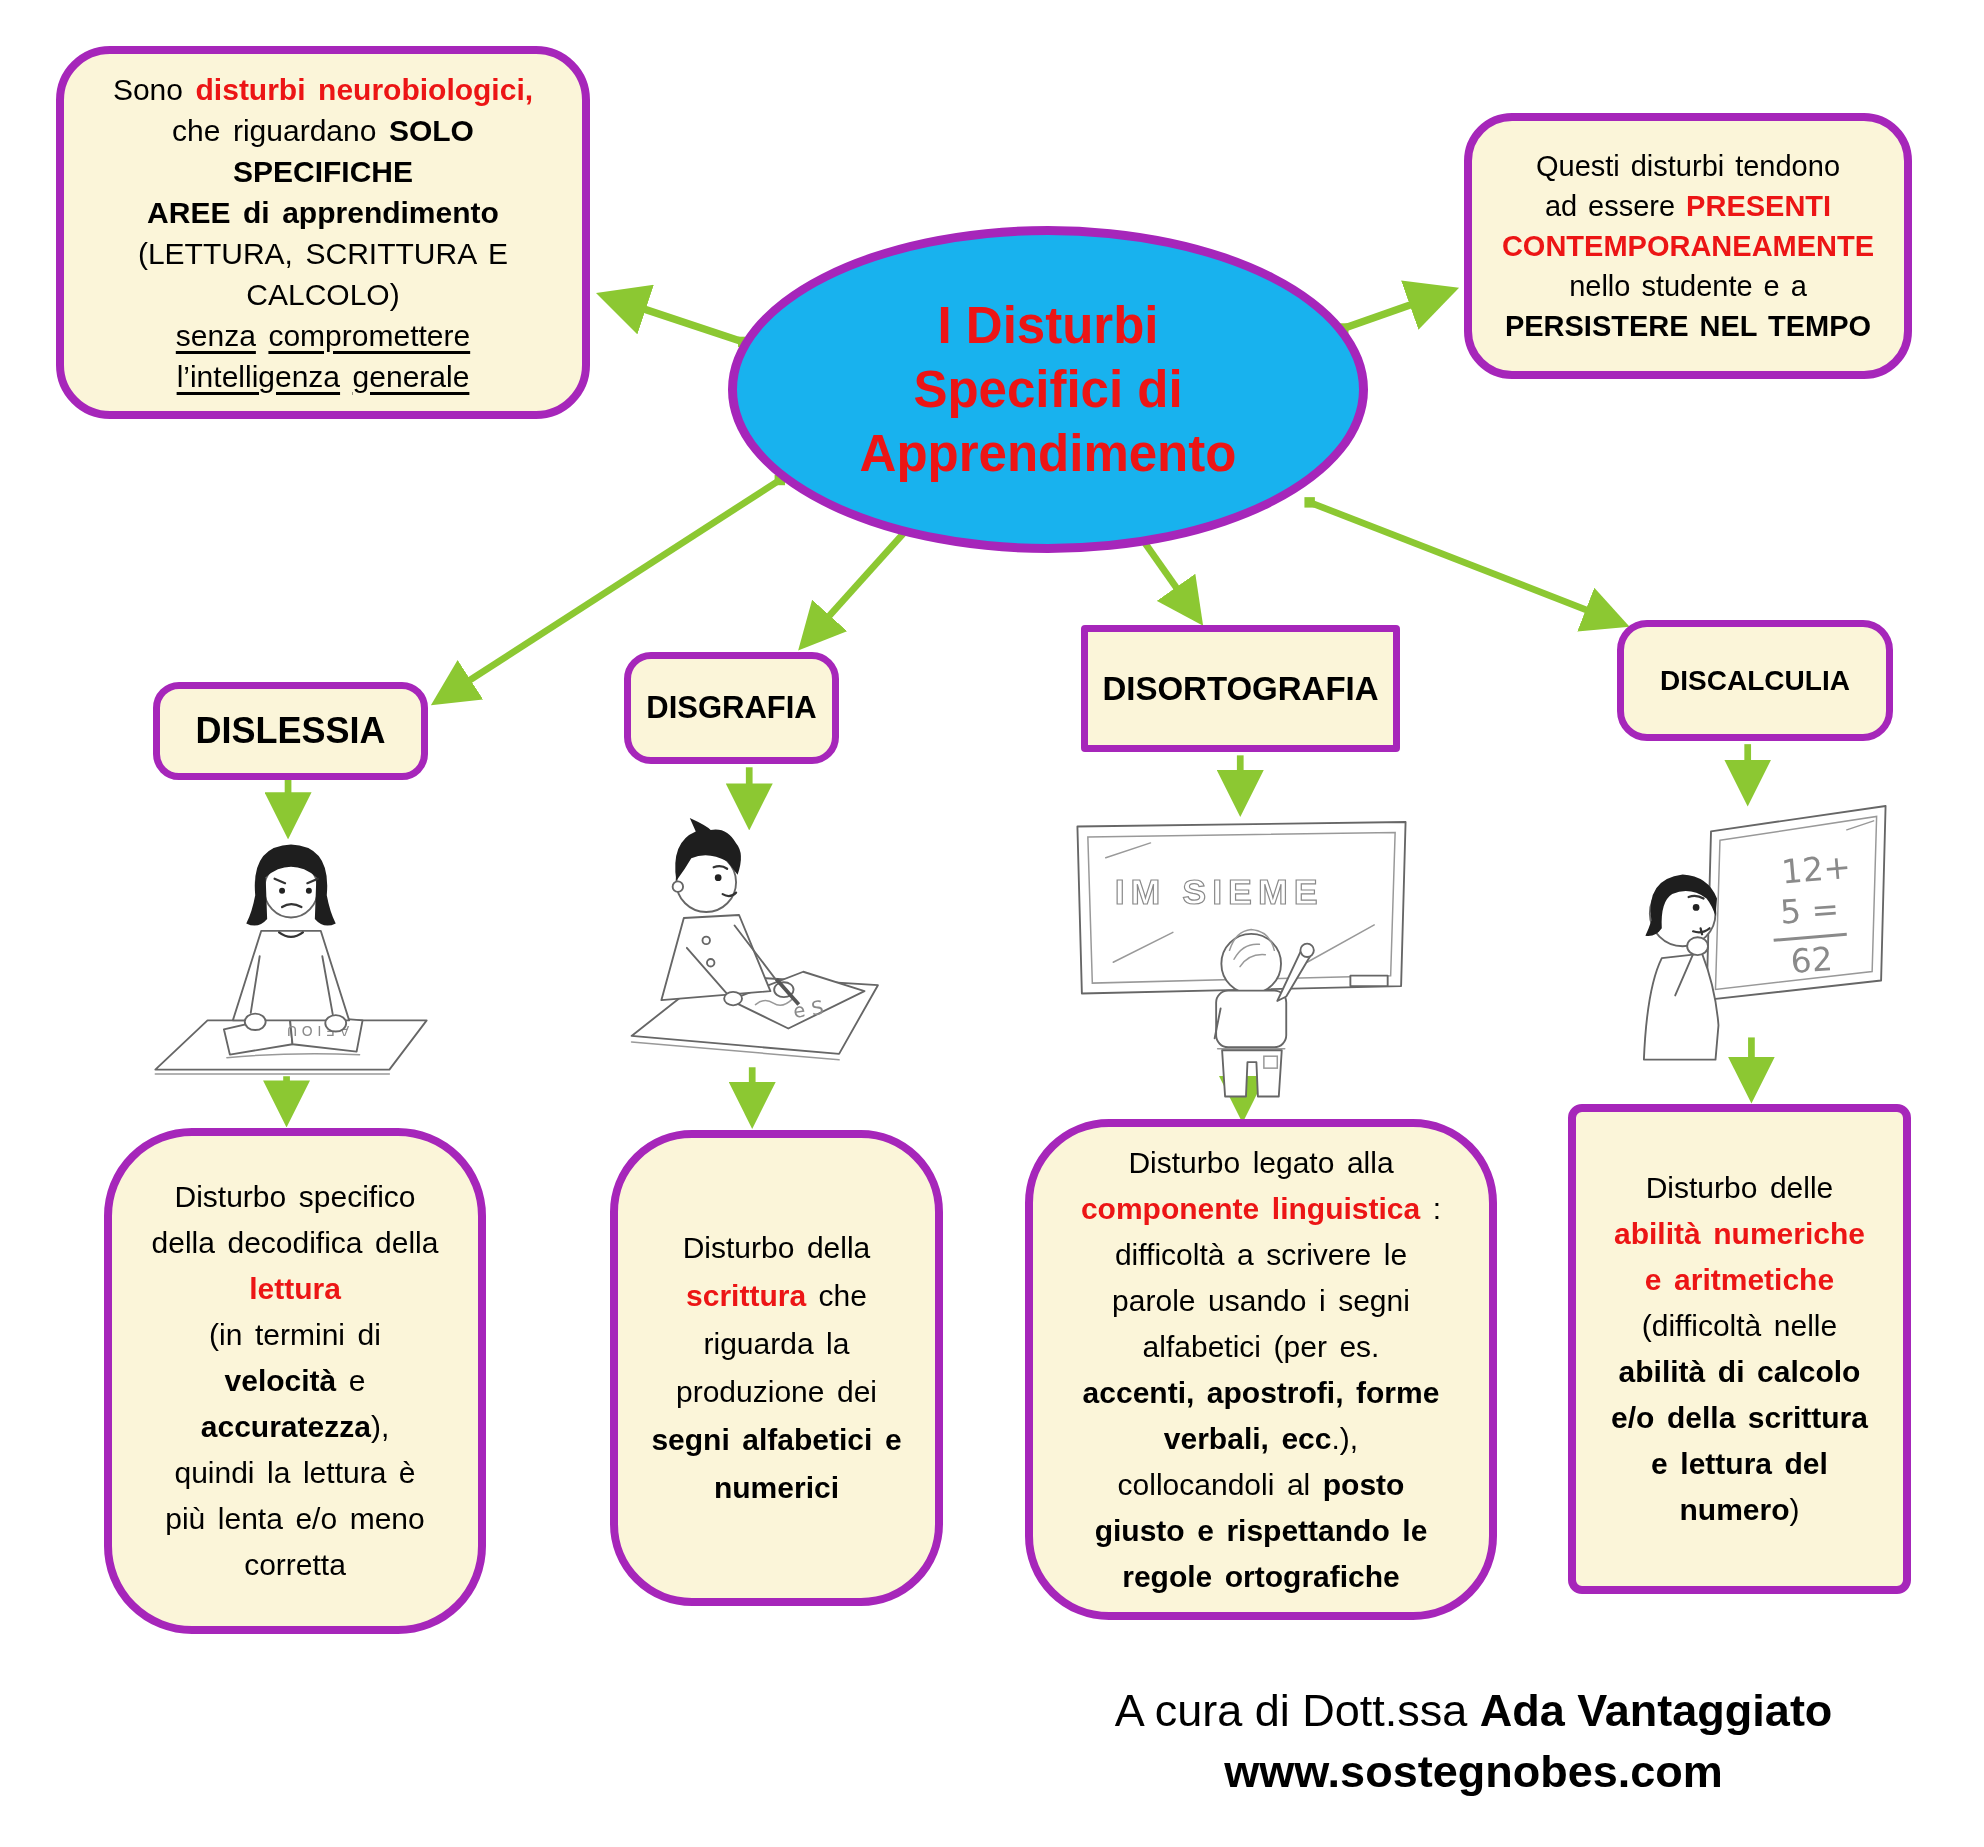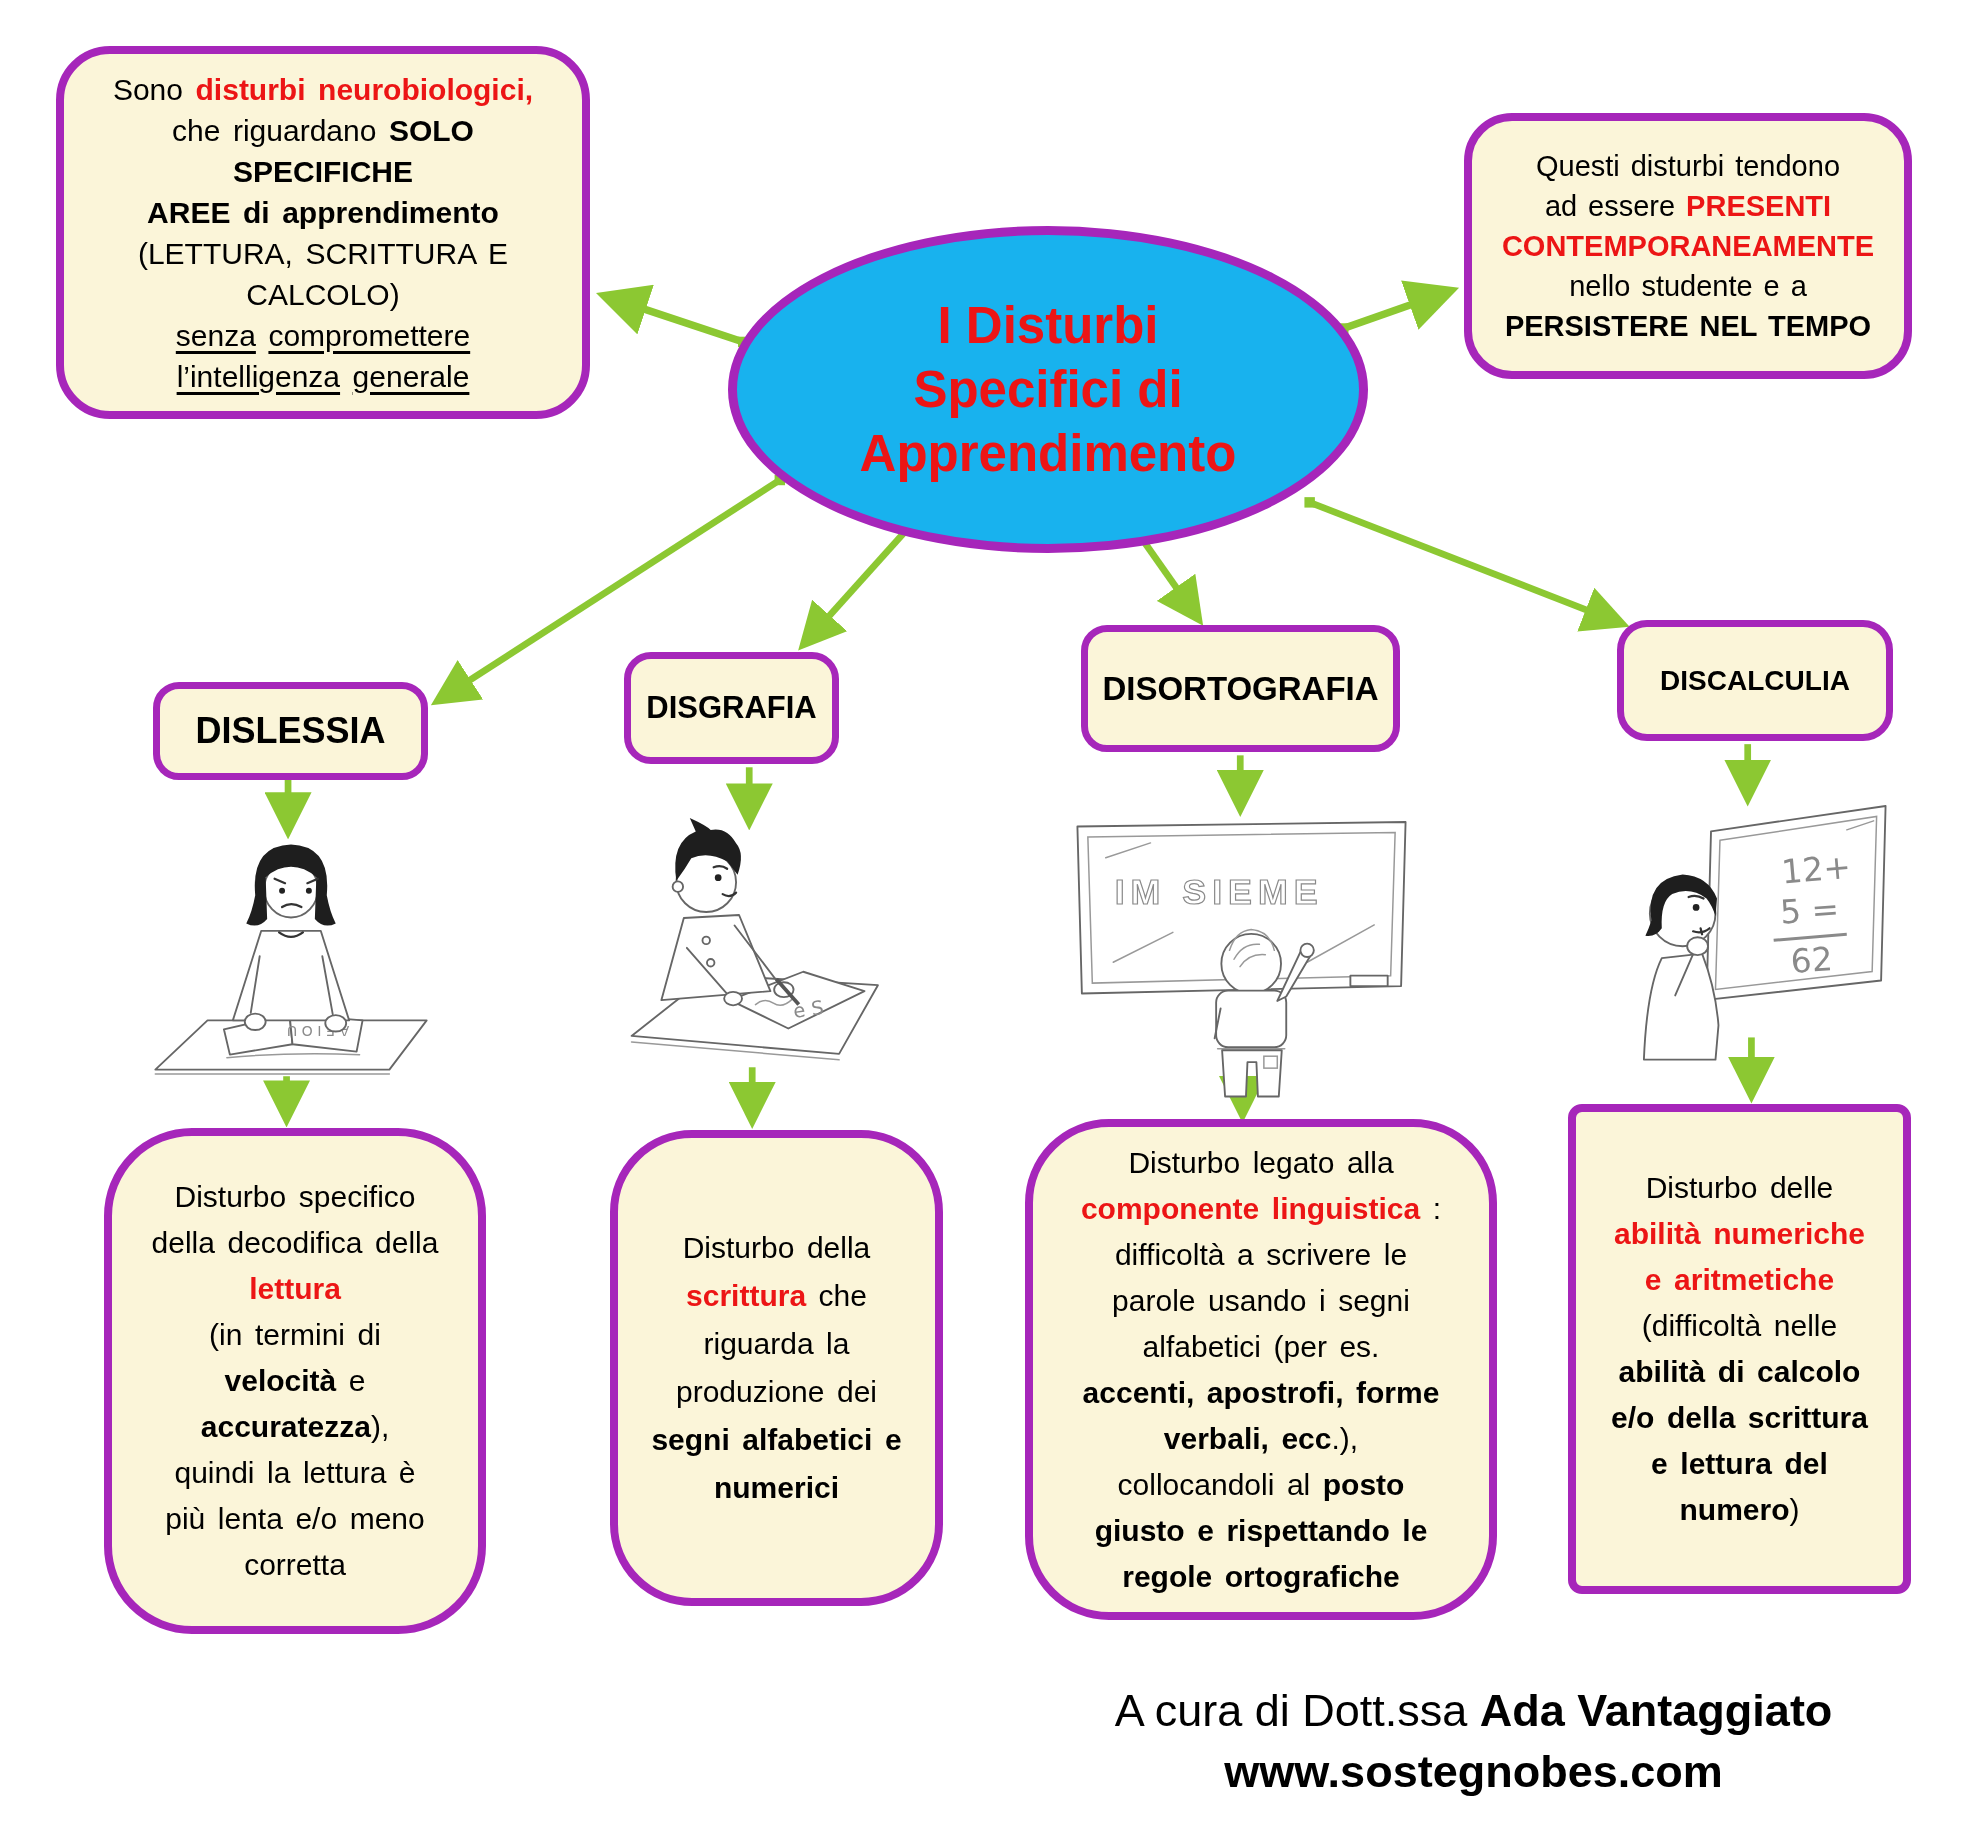--- a/index.html
+++ b/index.html
@@ -37,21 +37,21 @@
   #center-ellipse{
     left:728px;top:226px;width:640px;height:327px;border-radius:50%;
     border-width:9.7px;
     font-size:51px;line-height:64px;font-weight:bold;color:var(--accent-red);
   }
 
   
   .category{font-weight:bold;border-width:7.5px;}
   #box-dislessia{left:153px;top:638px;width:275px;height:98px;border-radius:26px;font-size:36px;margin-top:44px;}
   #box-disgrafia{left:624px;top:652px;width:215px;height:112px;border-radius:27px;font-size:31px;}
-  #box-disortografia{left:1081px;top:625px;width:319px;height:127px;border-radius:26px;font-size:33px;}
+  #box-disortografia{left:1081px;top:625px;width:319px;height:127px;border-radius:4px;font-size:33px;}
   #box-discalculia{left:1617px;top:620px;width:276px;height:121px;border-radius:30px;font-size:28px;}
 
   
   .desc{border-width:8.2px;word-spacing:0.14em;}
   #desc-dislessia{left:104px;top:1128px;width:382px;height:506px;border-radius:88px;font-size:30px;line-height:46px;padding:0 12px;}
   #desc-disgrafia{left:610px;top:1130px;width:333px;height:476px;border-radius:82px;font-size:30px;line-height:48px;padding:11px 9px;}
   #desc-disortografia{left:1025px;top:1119px;width:472px;height:501px;border-radius:84px;font-size:30px;line-height:46px;padding:0 18px;}
   #desc-discalculia{left:1568px;top:1104px;width:343px;height:490px;border-radius:14px;font-size:30px;line-height:46px;padding:0 2px;}
 
   

